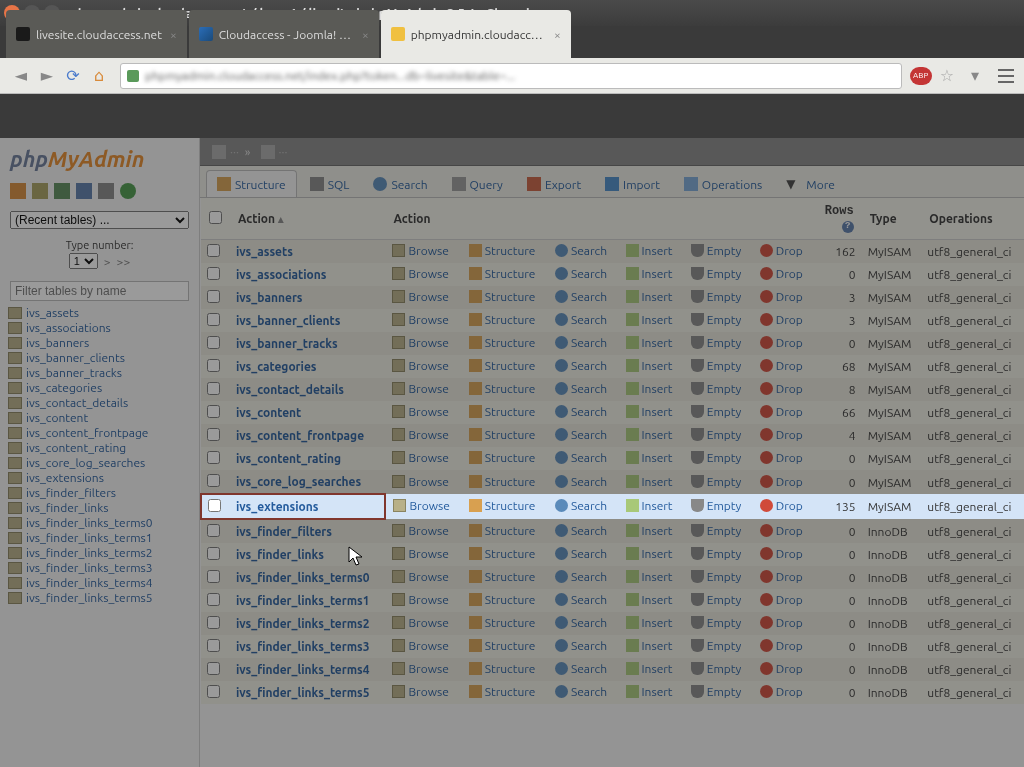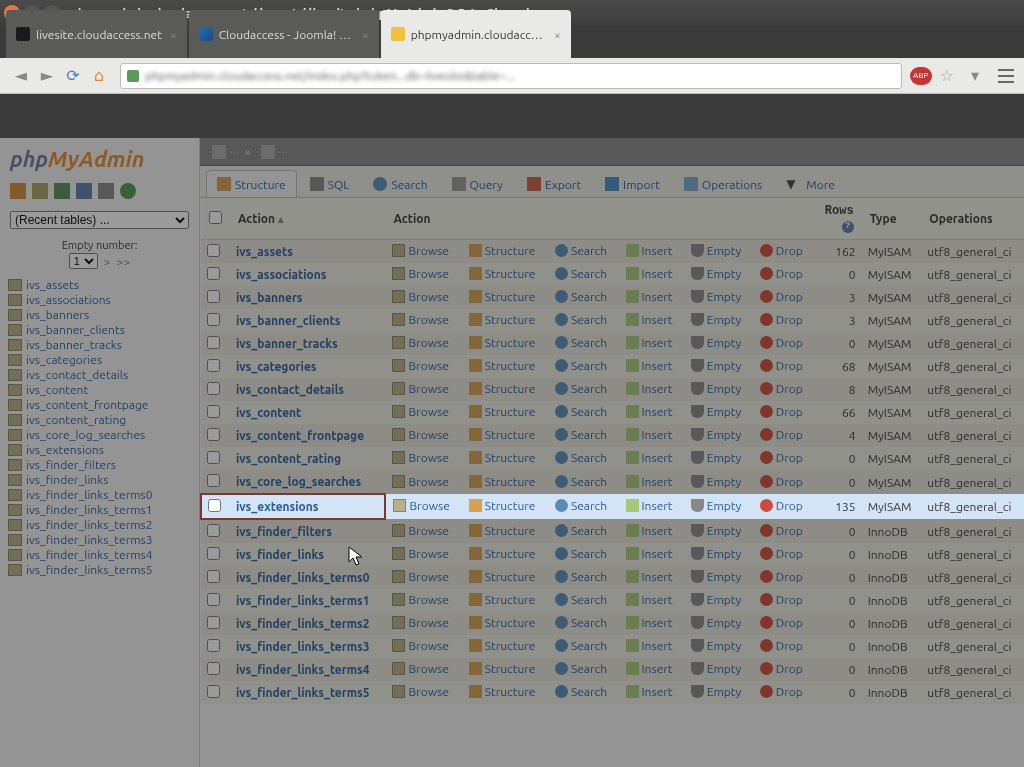--- a/index.html
+++ b/index.html
@@ -164,26 +164,27 @@
         <span class="ic-home"></span>
         <span class="ic-db"></span>
         <span class="ic-sql"></span>
         <span class="ic-doc"></span>
         <span class="ic-nav"></span>
         <span class="ic-reload"></span>
       </div>
       <select class="side-select">
         <option>(Recent tables) ...</option>
       </select>
-      <div class="pager-label">Empty number:</div>
+      <div class="pager-label">Type number:</div>
       <div class="pager">
         <select><option>1</option></select>
         <span class="nav">&gt;</span>
         <span class="nav">&gt;&gt;</span>
       </div>
+      <input class="filter-input" placeholder="Filter tables by name" style="">
       <div class="tree" id="tree">
           <div class="tree-item">
             <span class="tblico"></span>
             <span>ivs_assets</span>
           </div>
           <div class="tree-item">
             <span class="tblico"></span>
             <span>ivs_associations</span>
           </div>
           <div class="tree-item">

